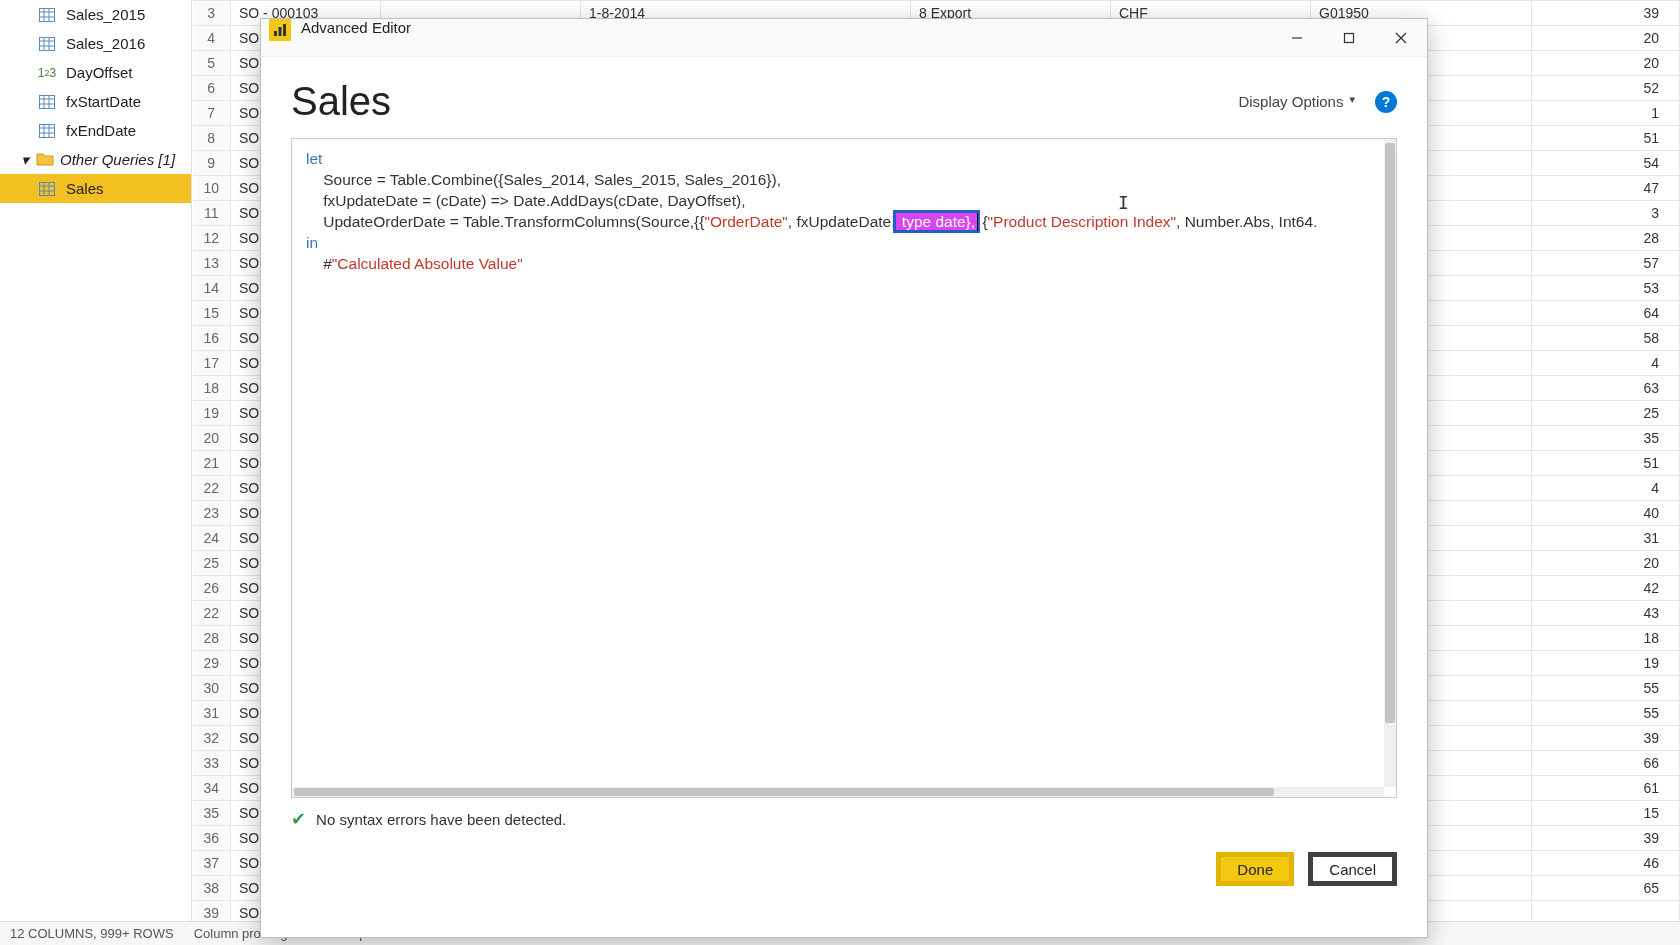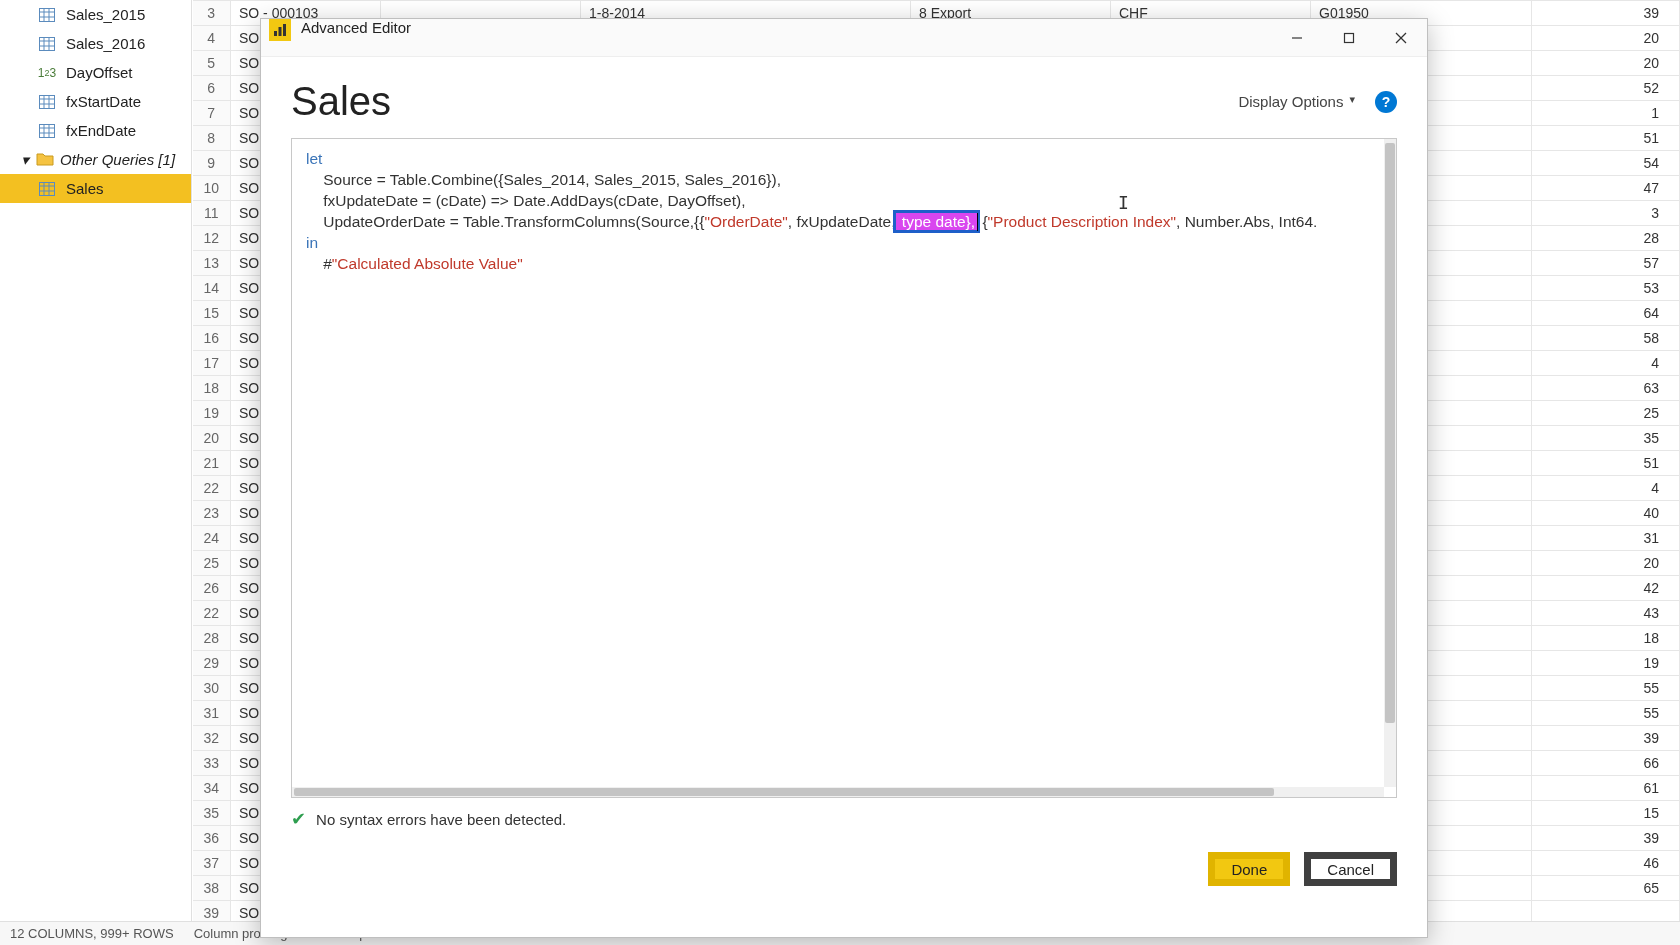--- a/index.html
+++ b/index.html
@@ -59,21 +59,21 @@
 
 .editor-scroll-v { position: absolute; right: 0; top: 0; bottom: 10px; width: 12px; background: #f0f0f0; }
 .editor-scroll-v .thumb { position: absolute; top: 4px; left: 1px; right: 1px; height: 580px; background: #c4c4c4; border-radius: 2px;}
 .editor-scroll-h { position: absolute; left: 0; right: 12px; bottom: 0; height: 10px; background: #f0f0f0;}
 .editor-scroll-h .thumb { position:absolute; left:2px; top:1px; height:8px; width: 980px; background:#c4c4c4; border-radius:2px;}
 
 .syntax-row { display: flex; align-items: center; margin-top: 10px; font-size: 15px; color: #333; gap: 10px;}
 .check { color: #2e9e4f; font-size: 18px; }
 
 .dlg-footer { display: flex; justify-content: flex-end; gap: 14px; padding-top: 22px; }
-.btn { min-width: 78px; height: 34px; border: 7px solid #404040; background: #fff; font-size: 15px; color: #222; cursor: pointer; display: flex; align-items: center; justify-content: center; padding: 0 16px; }
+.btn { min-width: 78px; height: 34px; border: 5px solid #404040; background: #fff; font-size: 15px; color: #222; cursor: pointer; display: flex; align-items: center; justify-content: center; padding: 0 16px; }
 .btn.primary { background: #f2c811; border-color: #e0b400; font-weight: 500; }
 
 svg { display: block; }
 .tbl-icon { width:16px; height:14px; }
 </style>
 </head>
 <body>
 
 <div class="app">
 

